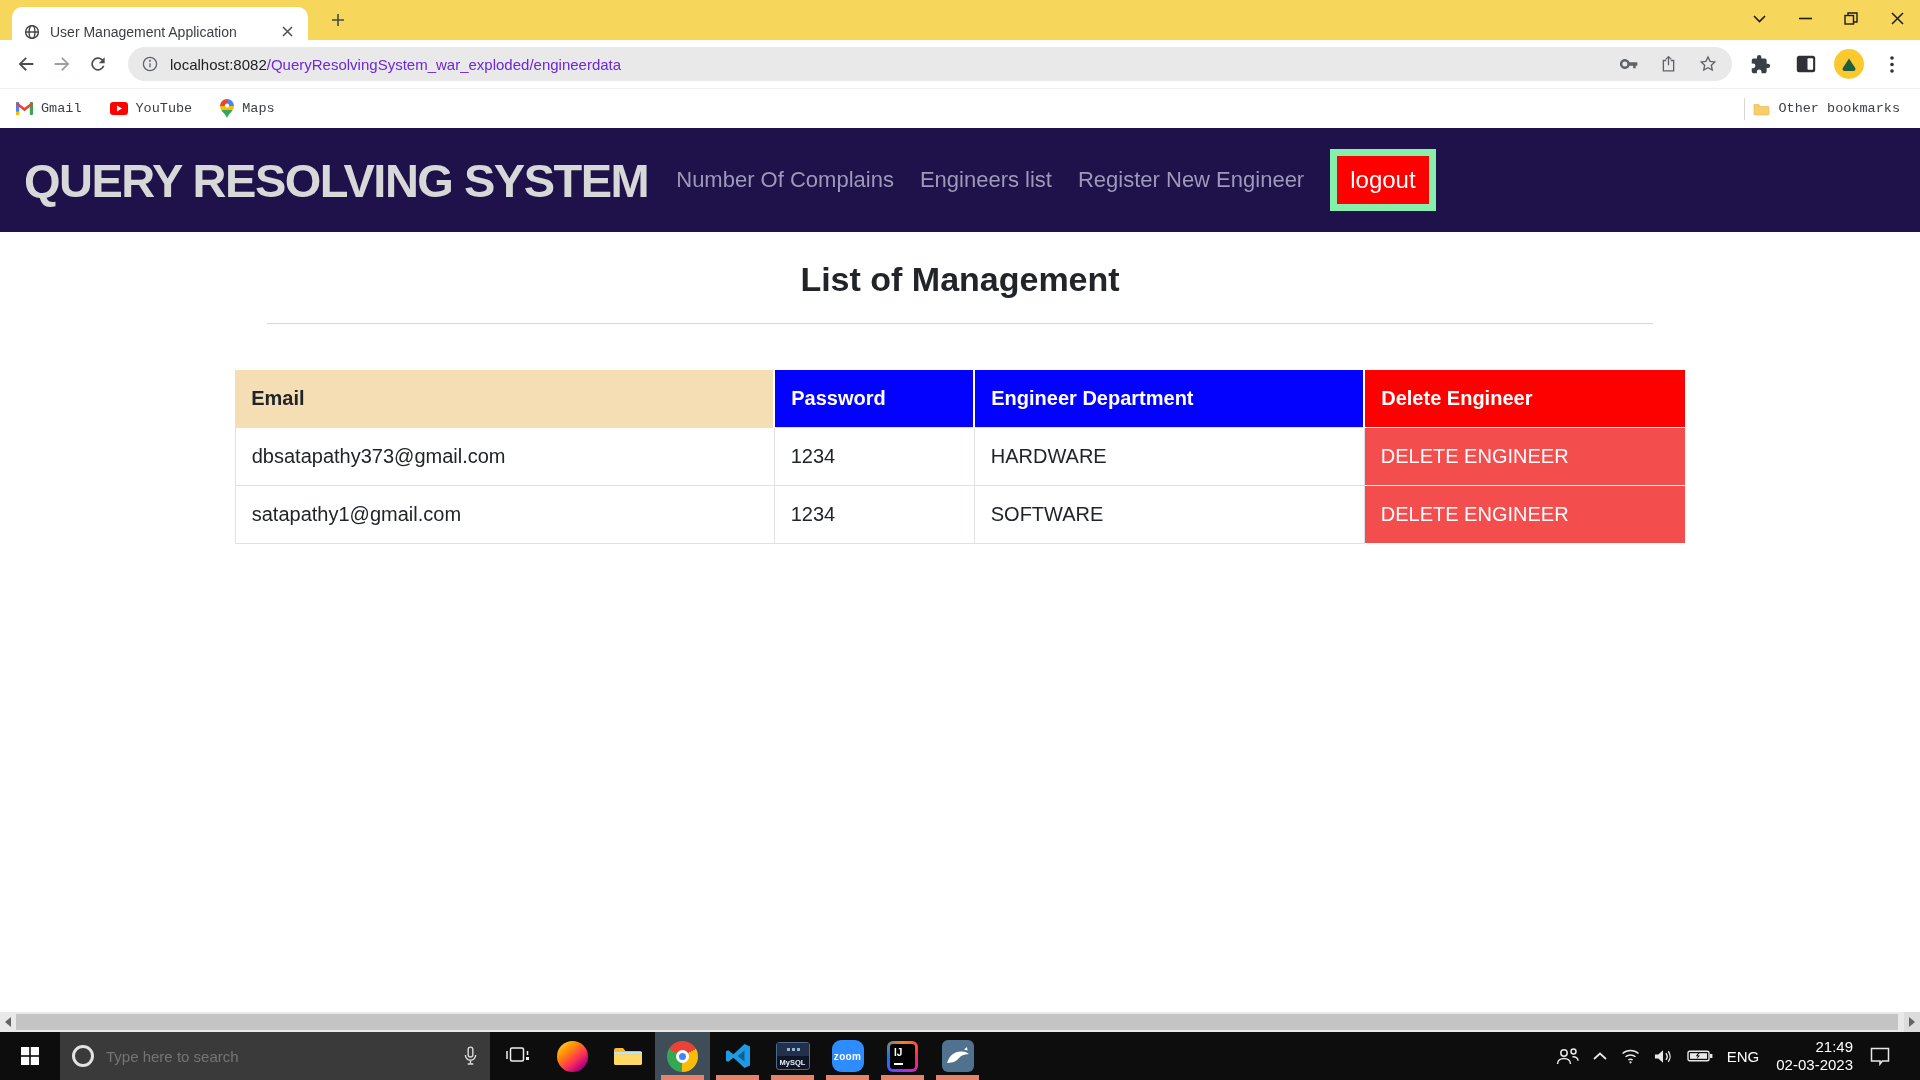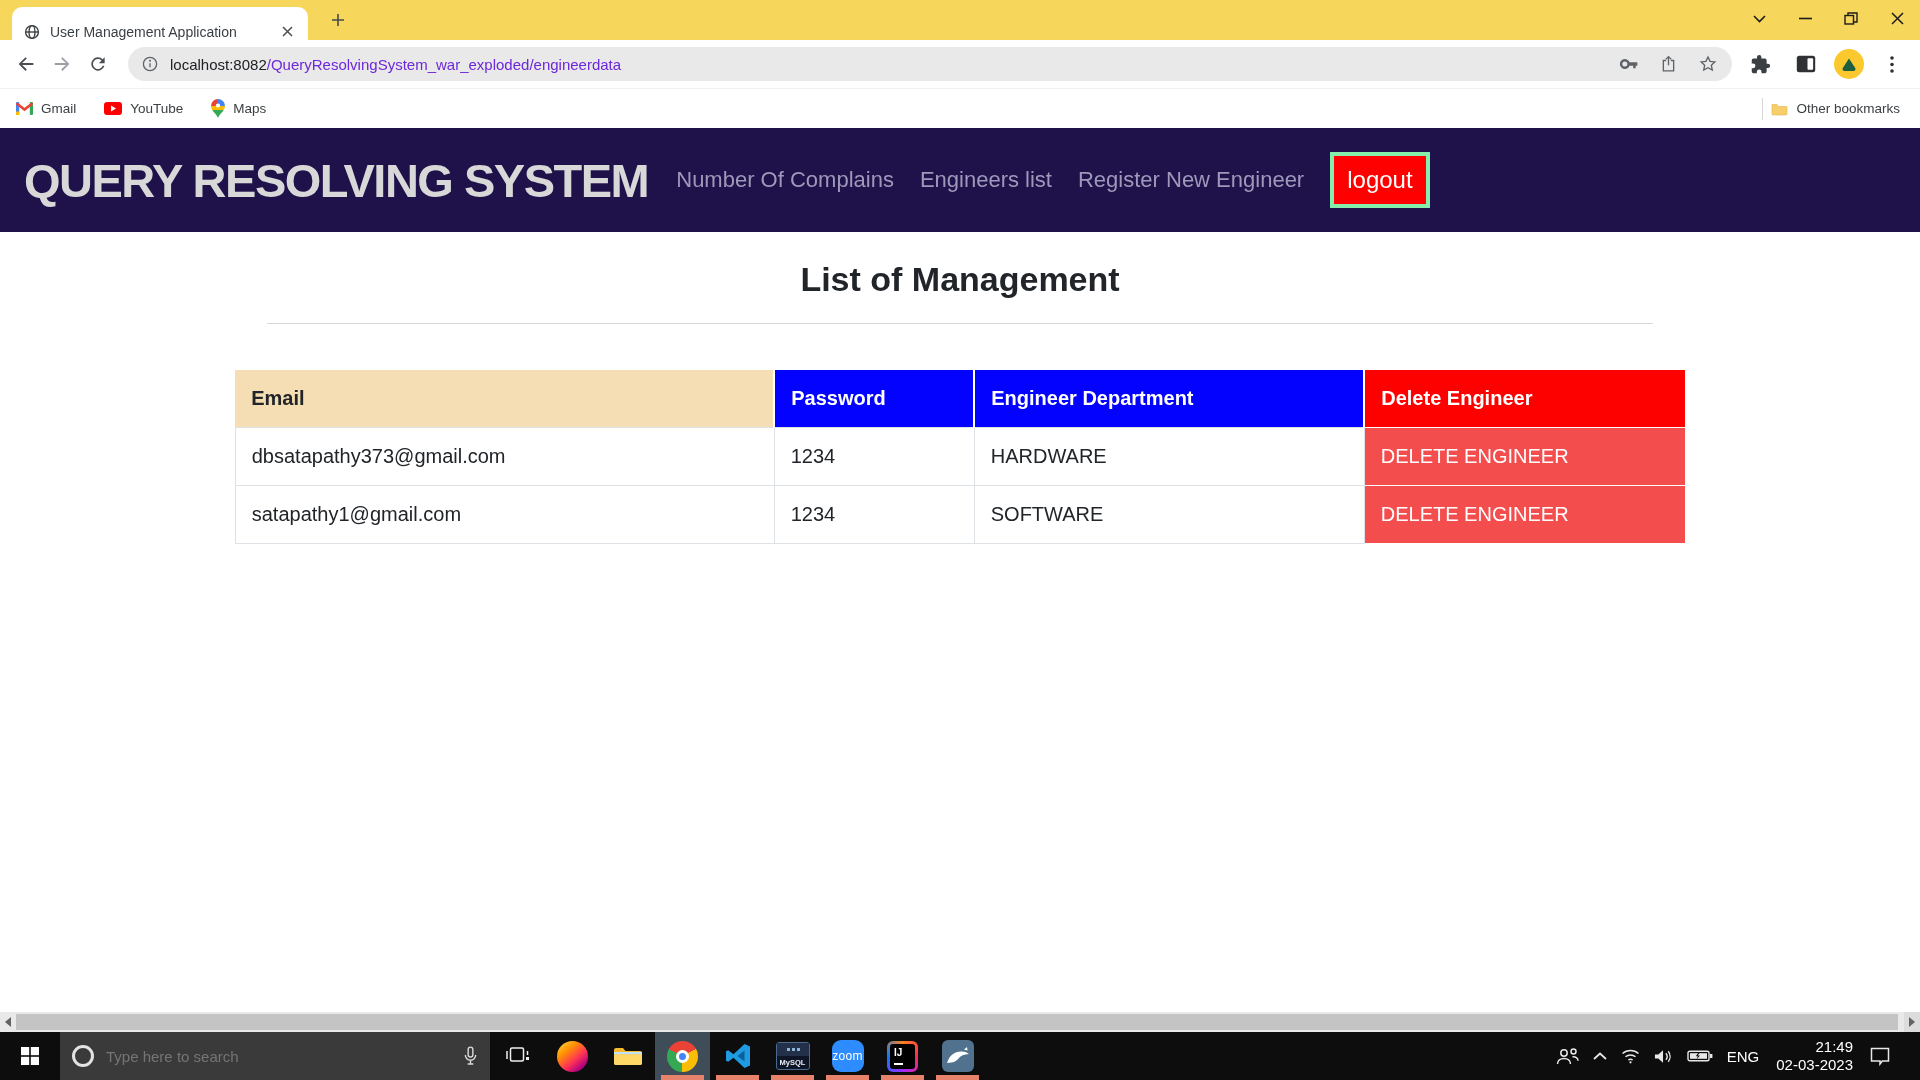--- a/index.html
+++ b/index.html
@@ -23,30 +23,30 @@
   .omnibox { flex:1; height:34px; background:#e9e9ea; border-radius:17px; margin:0 10px 0 12px; display:flex; align-items:center; padding:0 14px; min-width:0; }
   .url { font-size:15px; margin-left:12px; white-space:nowrap; overflow:hidden; flex:1; }
   .url .host { color:#202124; }
   .url .rest { color:#6d28d9; }
   .omni-actions { display:flex; align-items:center; gap:20px; margin-left:12px; }
   .chrome-actions { display:flex; align-items:center; gap:10px; }
   .avatar { width:30px; height:30px; }
 
   
   .bookmarksbar { height:39px; background:#fff; display:flex; align-items:center; padding:0 16px; flex:none; }
-  .bm { display:flex; align-items:center; gap:8px; margin-right:28px; font-size:13.5px; color:#3c4043; cursor:pointer; }
+  .bm { display:flex; align-items:center; gap:8px; margin-right:28px; font-size:13.5px; color:#3c4043; cursor:pointer;font-family:Liberation Mono, monospace; }
   .bm-right { margin-left:auto; display:flex; align-items:center; }
   .bm-divider { width:1px; height:22px; background:#d7d7d7; margin-right:8px; }
 
   
   .site-header { height:104px; background:#1f1149; display:flex; align-items:center; padding-left:24px; flex:none; }
   .brand { font-size:47px; font-weight:700; letter-spacing:-1.5px; color:#d8d8d8; white-space:nowrap; }
   .mainnav { display:flex; align-items:center; gap:26px; margin-left:28px; }
   .mainnav a { font-size:22px; color:#9e98ba; text-decoration:none; white-space:nowrap; cursor:pointer; }
-  .logout-btn { margin-left:26px; background:#fe0000; color:#fff; border:4px solid #86efac; font-size:24px; font-family:"Liberation Sans",sans-serif; padding:11px 13px; cursor:pointer; line-height:1.1; }
+  .logout-btn { margin-left:26px; background:#fe0000; color:#fff; border:7px solid #86efac; font-size:24px; font-family:"Liberation Sans",sans-serif; padding:11px 13px; cursor:pointer; line-height:1.1; }
 
   
   .page { flex:1; background:#fff; overflow:hidden; }
   .page-title { text-align:center; font-size:34px; font-weight:700; color:#212529; margin-top:28px; }
   .title-rule { width:1386px; margin:24px auto 0; border:none; border-top:1px solid #d8d8d8; }
   .engineers-table { width:1386px; margin:46px auto 0; border-collapse:collapse; table-layout:fixed; }
   .engineers-table th, .engineers-table td { text-align:left; font-size:20px; padding:0 16px; }
   .engineers-table thead th { height:57px; font-weight:700; }
   th.col-email { background:#f5deb3; color:#212529; width:539px; }
   th.col-blue  { background:#0202fe; color:#fff; border-left:2px solid #fff; }
@@ -80,21 +80,21 @@
 
   
   .chrome-ball { width:31px; height:31px; border-radius:50%; background:conic-gradient(from 60deg,#fbbc05 0 120deg,#34a853 120deg 240deg,#ea4335 240deg 360deg); display:flex; align-items:center; justify-content:center; }
   .chrome-ball i { width:13px; height:13px; border-radius:50%; background:#4285f4; border:3px solid #fff; }
   .ff-ball { width:31px; height:31px; border-radius:50%; background:linear-gradient(140deg,#ffdd55 0%,#ff9500 30%,#ff3355 60%,#b5007f 82%,#6f2dbd 100%); }
   .mysql-win { width:34px; height:28px; background:#0e1526; border:1px solid #4d6a8f; border-radius:3px; display:flex; flex-direction:column;text-align:center; }
   .mysql-win .bar { height:6px; background:#223049; display:flex; align-items:center; gap:2px; padding-left:2px; }
   .mysql-win .bar i { width:3px; height:3px; background:#8fb3d9; display:block; }
   .mysql-win span { flex:1; display:flex; align-items:center; justify-content:center; color:#e8eef5; font-size:7.5px; font-weight:700; }
   .zoom-tile { width:32px; height:32px; border-radius:9px; background:#2d8cff; display:flex; align-items:center; justify-content:center; }
-  .zoom-tile span { color:#fff; font-size:12px; font-weight:400; letter-spacing:.3px; }
+  .zoom-tile span { color:#fff; font-size:10px; font-weight:700; letter-spacing:.3px; }
   .ij-tile { width:31px; height:31px; border-radius:6px; background:conic-gradient(#fc801d,#fe2857,#9f2aff,#087cfa,#fc801d); display:flex; align-items:center; justify-content:center; }
   .ij-in { width:25px; height:25px; background:#000; border-radius:3px; position:relative; color:#fff; font-size:10px; font-weight:700; padding:3px 0 0 4px; }
   .ij-in i { position:absolute; left:4px; bottom:4px; width:9px; height:2px; background:#fff; }
   .wb-tile { width:32px; height:32px; border-radius:6px; background:#51728e; display:flex; align-items:center; justify-content:center; }
 </style>
 </head>
 <body>
 
 <div class="screen">
 

